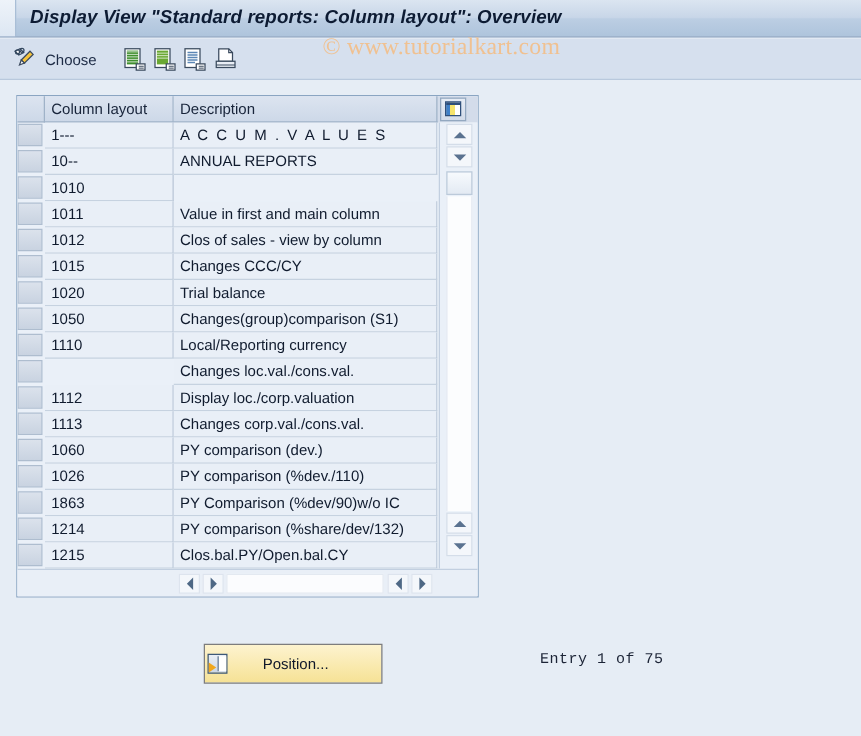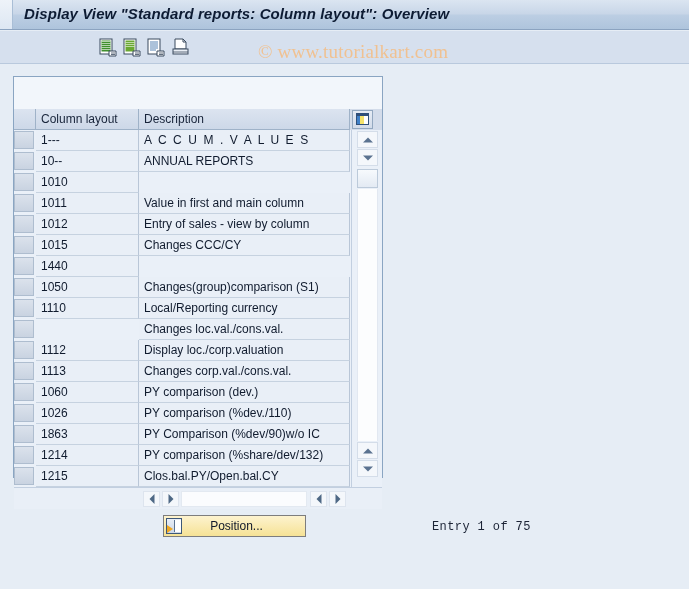--- a/index.html
+++ b/index.html
@@ -62,21 +62,21 @@
     white-space: nowrap;
   }
 
   .tb-icon-btn {
     position: absolute; top: 7px;
     width: 19px; height: 19px;
   }
 
   #watermark {
     position: absolute;
-    left: 258px; top: 41px;
+    left: 258px; top: 27px;
     font-family: "Liberation Serif", serif;
     font-size: 19px;
     color: #f0c191;
     white-space: nowrap;
     letter-spacing: 0.2px;
   }
 
   
   #table-panel {
     position: absolute;
@@ -84,21 +84,20 @@
     width: 370px; height: 402px;
     border: 1px solid #8aa5c2;
     background: #f2f6fb;
     box-sizing: border-box;
   }
   #table-inner {
     position: absolute;
     left: 0; top: 0;
     width: 368px; height: 400px;
     background: #eaf0f8;
-    margin-top: 32px;
   }
 
   
   #thead {
     position: absolute;
     left: 0; top: 0;
     width: 368px; height: 21px;
     background: #d3dcea;
     box-sizing: border-box;
   }
@@ -253,21 +252,21 @@
     border: 1px solid #e3e9f1;
     box-sizing: border-box;
   }
   #hs-l2 { left: 296px; }
   #hs-r2 { left: 315px; }
 
   
   #position-button {
     position: absolute;
     left: 163px; top: 515px;
-    width: 143px; height: 22px;
+    width: 143px; height: 32px;
     background: linear-gradient(to bottom,#fdf3cf,#f6e295);
     border: 1px solid #7d7d7d;
     box-sizing: border-box;
     display: flex; align-items: center;
     cursor: default;
   }
   #position-icon {
     position: relative;
     width: 16px; height: 16px;
     margin-left: 2px;
@@ -313,20 +312,32 @@
 </head>
 <body>
 
 <div id="titlebar">
   <div class="edge-l"></div>
   <div id="title-text">Display View "Standard reports: Column layout": Overview</div>
 </div>
 
 <div id="toolbar">
 
+  <div class="tb-item" id="choose-btn">
+    <span>
+      <svg width="19" height="19" viewBox="0 0 19 19">
+        <path d="M2 4 L6 2 L9 5 L5 7 Z" fill="#ffffff" stroke="#33475f" stroke-width="1"></path>
+        <circle cx="4" cy="4.5" r="1.6" fill="none" stroke="#33475f" stroke-width="1"></circle>
+        <circle cx="7.6" cy="3.2" r="1.6" fill="none" stroke="#33475f" stroke-width="1"></circle>
+        <path d="M7 11 L14 4 L16.5 6.5 L9.5 13.5 Z" fill="#f5c33c" stroke="#3b4a5e" stroke-width="1"></path>
+        <path d="M7 11 L9.5 13.5 L5.6 15 Z" fill="#ffffff" stroke="#3b4a5e" stroke-width="1"></path>
+      </svg>
+    </span>
+    <span id="choose-label">Choose</span>
+  </div>
 
   <div class="tb-icon-btn" style="left:99px;">
     <svg width="19" height="19" viewBox="0 0 19 19">
       <rect x="1" y="1" width="12" height="15" fill="#ffffff" stroke="#3a4a5e" stroke-width="1"></rect>
       <rect x="2.5" y="2.5" width="9" height="11" fill="#3f8f2e"></rect>
       <path d="M2.5 3.5 h9 M2.5 5.5 h9 M2.5 7.5 h9 M2.5 9.5 h9 M2.5 11.5 h9" stroke="#ffffff" stroke-width="0.7" opacity="0.85"></path>
       <path d="M10 13 L17 13 L17 18 L10 18 Z" fill="#ffffff" stroke="#3a4a5e" stroke-width="1"></path>
       <path d="M12 15 L16 15 M12 16.5 L16 16.5" stroke="#3a4a5e" stroke-width="0.8"></path>
     </svg>
   </div>
@@ -391,30 +402,31 @@
           <div class="cell cell-c0">1010</div>
         </div>
         <div class="row">
           <div class="cell-sel"></div>
           <div class="cell cell-c0">1011</div>
           <div class="cell cell-c1">Value in first and main column</div>
         </div>
         <div class="row">
           <div class="cell-sel"></div>
           <div class="cell cell-c0">1012</div>
-          <div class="cell cell-c1">Entry of sales - view by column</div>
+          <div class="cell cell-c1">Clos of sales - view by column</div>
         </div>
         <div class="row">
           <div class="cell-sel"></div>
           <div class="cell cell-c0">1015</div>
           <div class="cell cell-c1">Changes CCC/CY</div>
         </div>
         <div class="row">
           <div class="cell-sel"></div>
-          <div class="cell cell-c0">1440</div>
+          <div class="cell cell-c0">1020</div>
+          <div class="cell cell-c1">Trial balance</div>
         </div>
         <div class="row">
           <div class="cell-sel"></div>
           <div class="cell cell-c0">1050</div>
           <div class="cell cell-c1">Changes(group)comparison  (S1)</div>
         </div>
         <div class="row">
           <div class="cell-sel"></div>
           <div class="cell cell-c0">1110</div>
           <div class="cell cell-c1">Local/Reporting currency</div>

